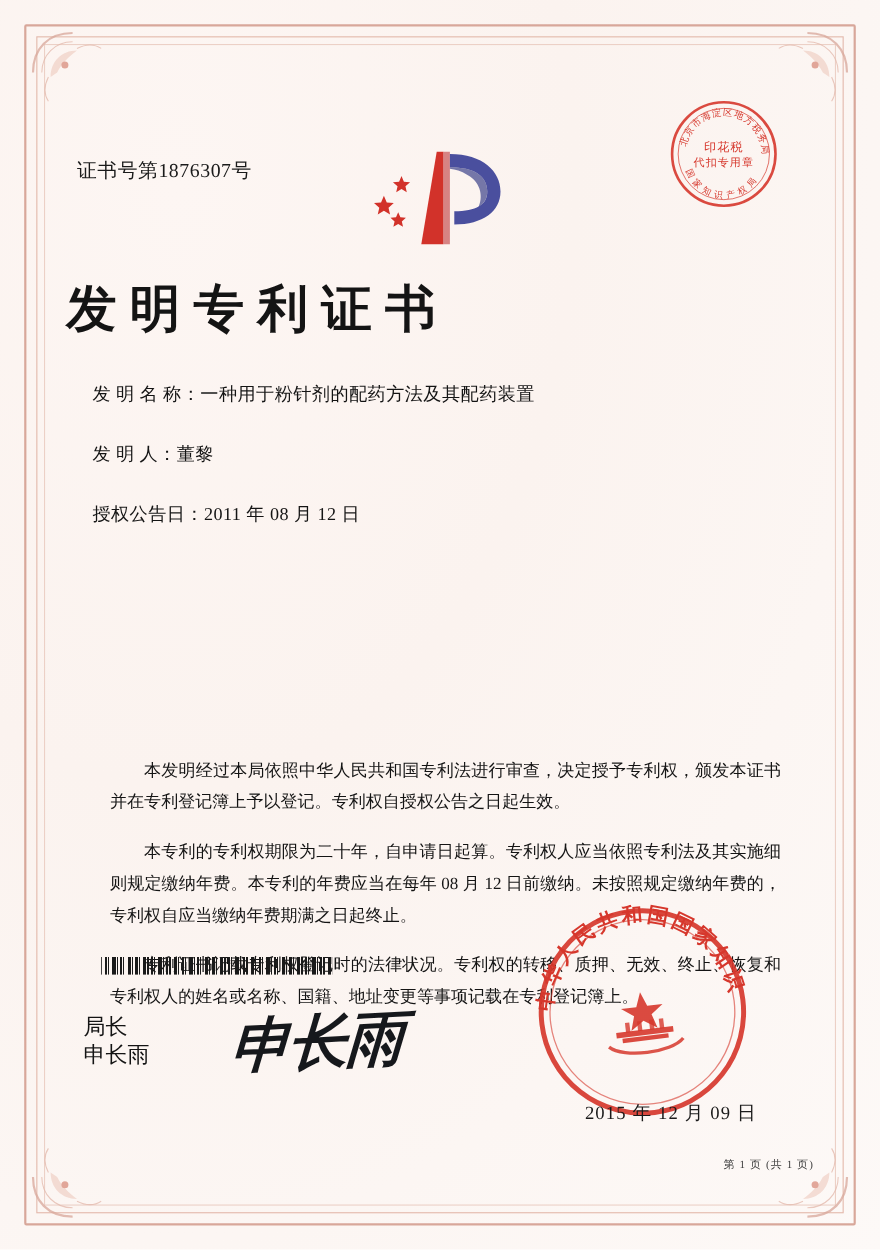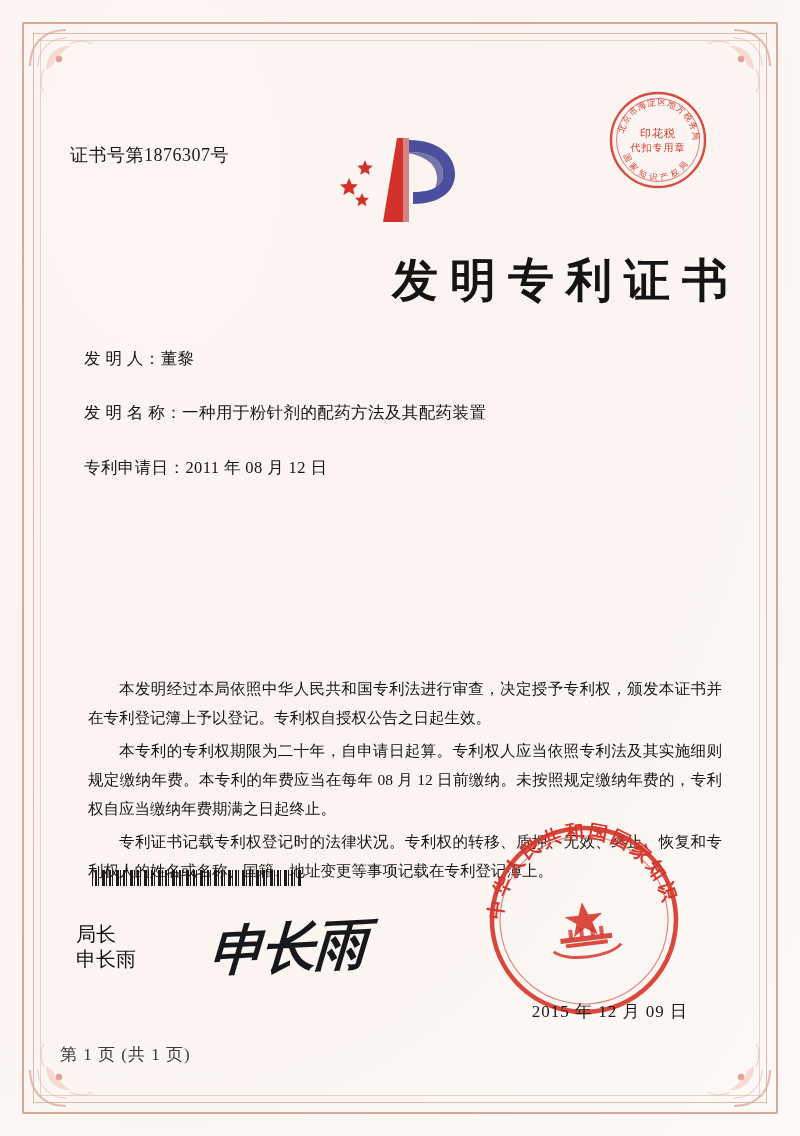--- a/index.html
+++ b/index.html
@@ -89,21 +89,21 @@
     transform: translateX(-50%);
     width: 130px;
     height: 100px;
   }
 
   .title {
     position: absolute;
     left: 0;
     right: 0;
     top: 190px;
-    text-align: right;
+    text-align: left;
     font-size: 46px;
     font-weight: bold;
     letter-spacing: 12px;
     color: #141414;
     font-family: "DejaVu Serif", "Liberation Serif", serif;
   }
 
   .fields {
     position: absolute;
     left: 24px;
@@ -124,21 +124,21 @@
     position: absolute;
     left: 24px;
     right: 14px;
     top: 610px;
     font-size: 15.5px;
     line-height: 29px;
     color: #141414;
     text-align: justify;
   }
   .body-text p {
-    margin: 4px;
+    margin: 16px;
     text-indent: 2em;
   }
 
   
   .barcode {
     position: absolute;
     left: 32px;
     top: 810px;
     width: 210px;
     height: 16px;
@@ -199,22 +199,22 @@
     top: 28px;
     width: 104px;
     height: 104px;
   }
 
   .footer {
     position: absolute;
     left: 0;
     right: 0;
     bottom: 10px;
-    text-align: left;
-    font-size: 17px;
+    text-align: right;
+    font-size: 10px;
     color: #3a3a3a;
     letter-spacing: 1px;
   }
 </style>
 </head>
 <body>
 
 <div class="page">
 
   <div class="frame-outer"></div>
@@ -297,27 +297,27 @@
         </text>
         <text x="52" y="49" text-anchor="middle" font-size="11" fill="#d6372c" font-family="'Liberation Serif',serif" letter-spacing="1">印花税</text>
         <text x="52" y="63" text-anchor="middle" font-size="10" fill="#d6372c" font-family="'Liberation Serif',serif" letter-spacing="1">代扣专用章</text>
       </svg>
     </div>
 
     <div class="title">发明专利证书</div>
 
     <div class="fields">
       <div class="field">
+        <span class="lbl">发 明 名 称：</span><span class="val">一种用于粉针剂的配药方法及其配药装置</span>
+      </div>
+      <div class="field">
         <span class="lbl">发 明 人：</span><span class="val">董黎</span>
       </div>
       <div class="field">
-        <span class="lbl">发 明 名 称：</span><span class="val">一种用于粉针剂的配药方法及其配药装置</span>
-      </div>
-      <div class="field">
-        <span class="lbl">专利申请日：</span><span class="val">2011 年 08 月 12 日</span>
+        <span class="lbl">授权公告日：</span><span class="val">2011 年 08 月 12 日</span>
       </div>
     </div>
 
     <div class="body-text">
       <p>本发明经过本局依照中华人民共和国专利法进行审查，决定授予专利权，颁发本证书并在专利登记簿上予以登记。专利权自授权公告之日起生效。</p>
       <p>本专利的专利权期限为二十年，自申请日起算。专利权人应当依照专利法及其实施细则规定缴纳年费。本专利的年费应当在每年 08 月 12 日前缴纳。未按照规定缴纳年费的，专利权自应当缴纳年费期满之日起终止。</p>
       <p>专利证书记载专利权登记时的法律状况。专利权的转移、质押、无效、终止、恢复和专利权人的姓名或名称、国籍、地址变更等事项记载在专利登记簿上。</p>
     </div>
 
     <div class="barcode"></div>

